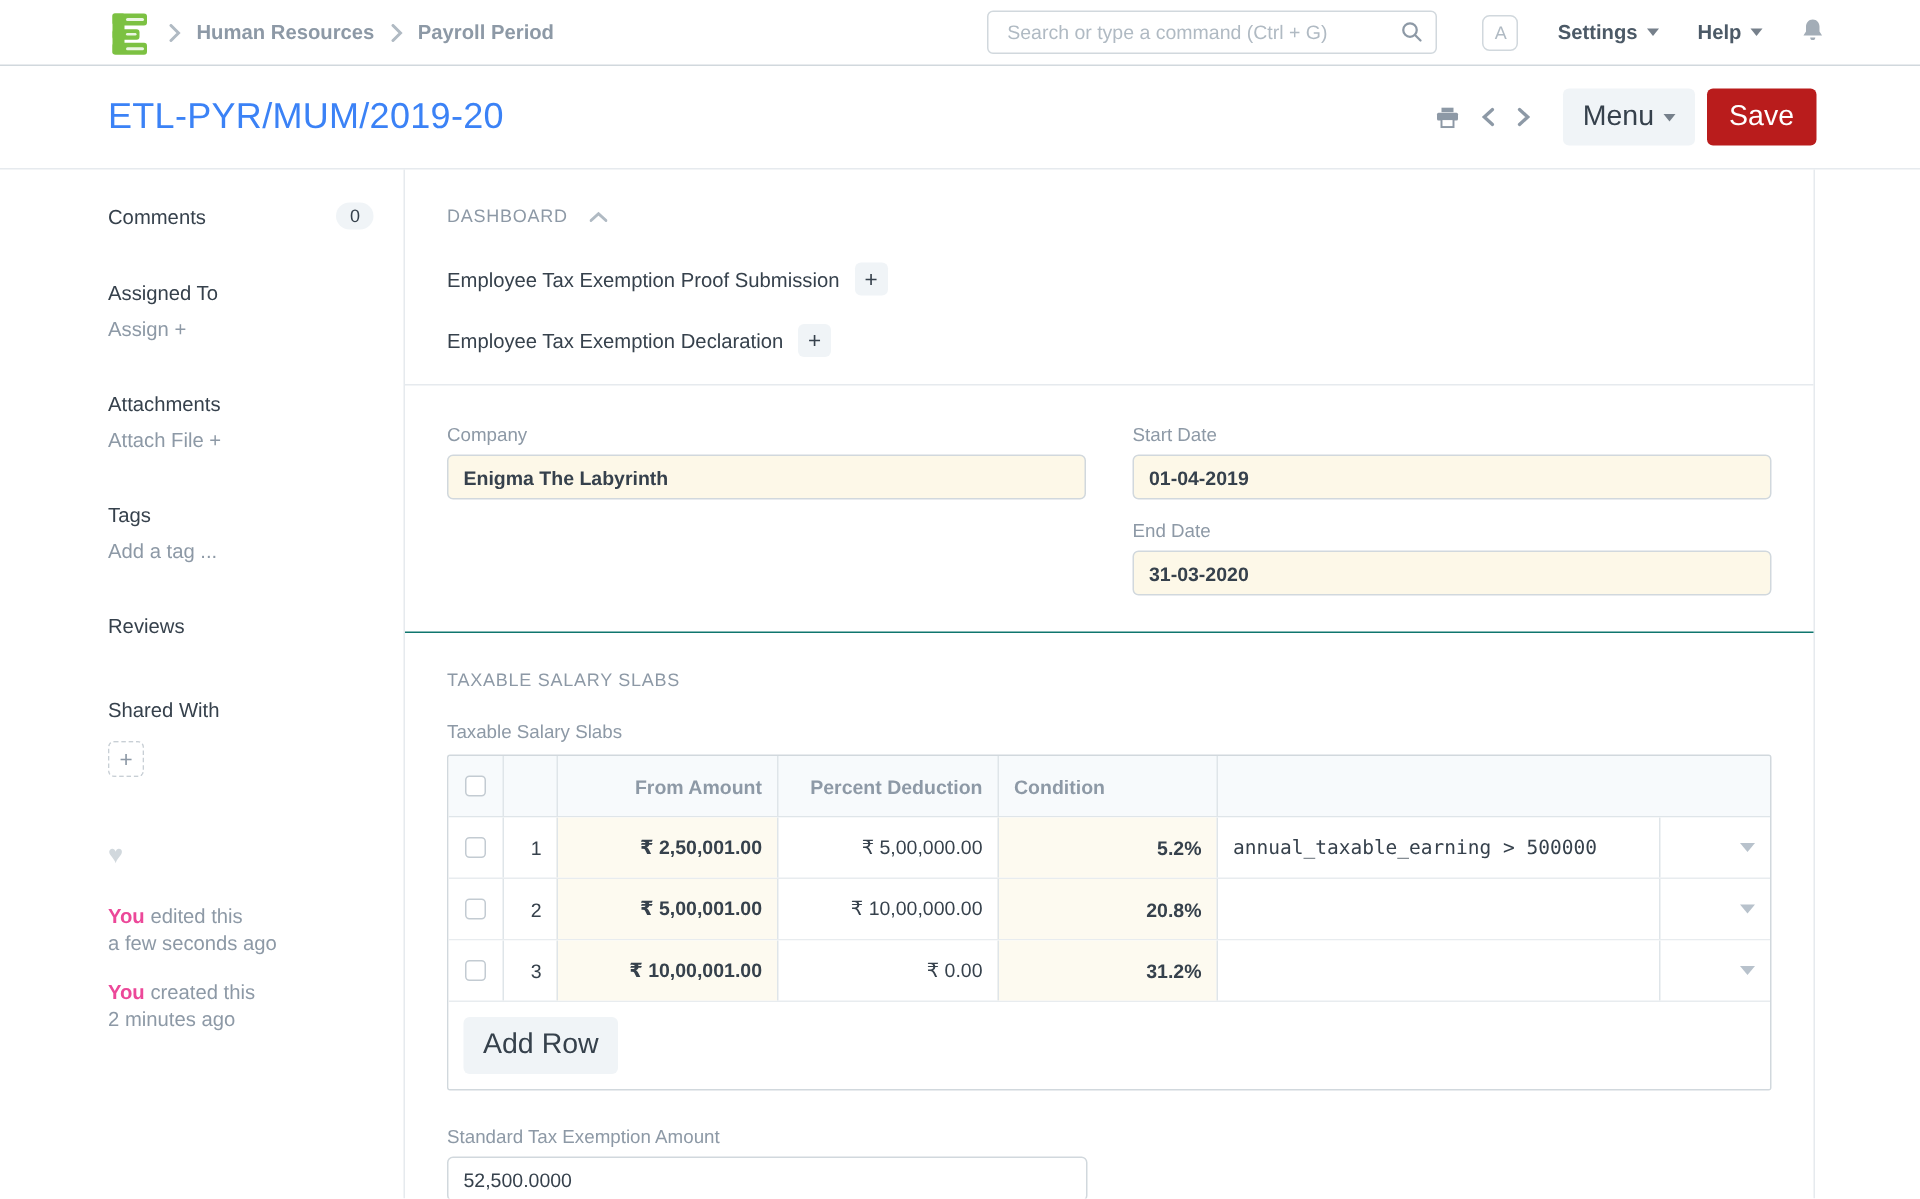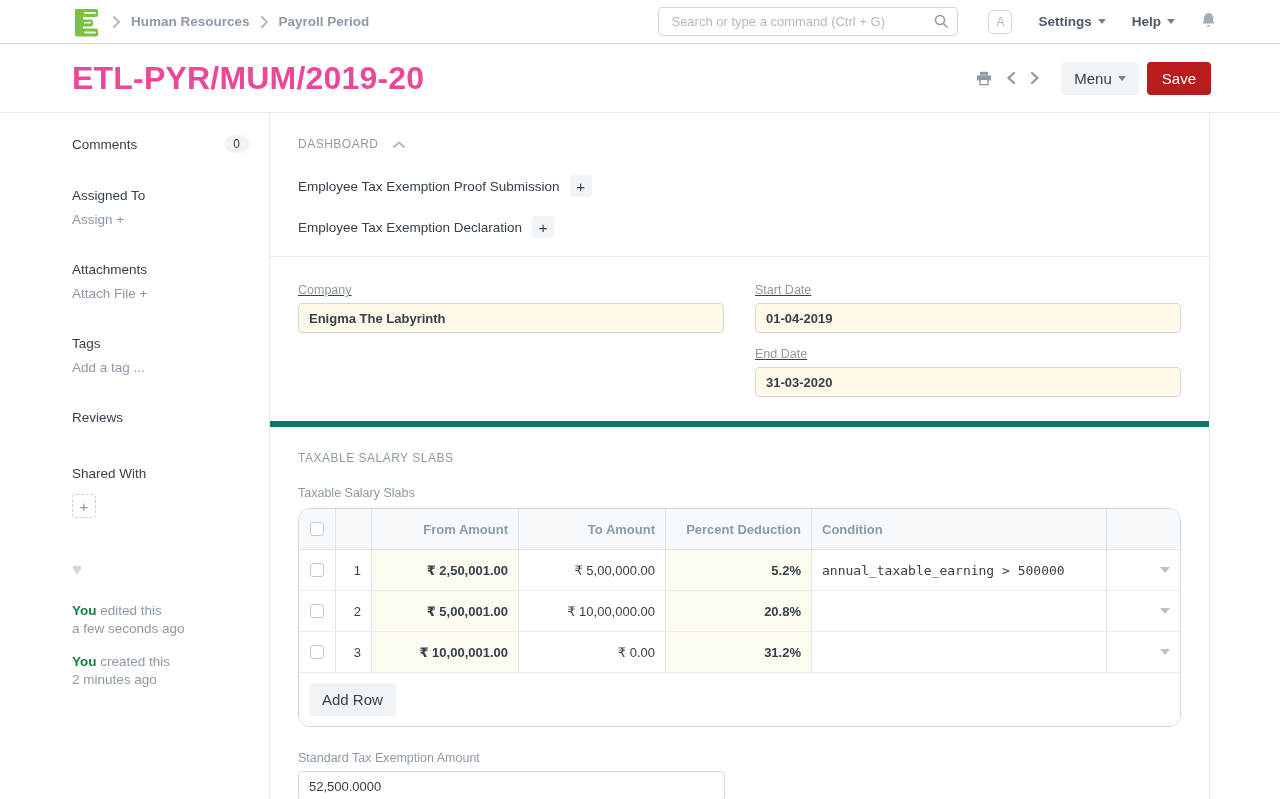--- a/index.html
+++ b/index.html
@@ -23,63 +23,63 @@
   .search-icon { position:absolute; right:9px; top:6px; }
   .nav-right { display:flex; align-items:center; gap:26px; }
   .avatar { width:24px; height:24px; border:1px solid #d1d8dd; border-radius:5px; color:#b0bac3;
             font-size:12px; display:flex; align-items:center; justify-content:center; background:#fff; cursor:pointer; }
   .nav-link { font-weight:700; font-size:13.5px; color:#4c5a67; cursor:pointer; display:flex; align-items:center; }
   .caret { width:0; height:0; border-left:4px solid transparent; border-right:4px solid transparent;
            border-top:5px solid #76808b; margin-left:6px; display:inline-block; }
   
   .pagehead { height:69px; border-bottom:1px solid #e6eaee; display:flex; align-items:center;
               padding:0 69px 0 72px; }
-  .pagehead h1 { font-size:32px; font-weight:700; margin:0; letter-spacing:.2px; color:#ec4899; }
+  .pagehead h1 { font-size:24px; font-weight:400; margin:0; letter-spacing:.2px; color:#3b82f6; }
   .head-tools { margin-left:auto; display:flex; align-items:center; gap:8px; }
   .icon-btn { background:none; border:none; padding:3px; cursor:pointer; display:flex; align-items:center; }
-  .btn { border:none; border-radius:4px; font-size:15px; font-weight:500; padding:8px 13px; cursor:pointer;
+  .btn { border:none; border-radius:4px; font-size:19px; font-weight:500; padding:8px 13px; cursor:pointer;
          font-family:"Liberation Sans","DejaVu Sans",sans-serif; }
   .btn-default { background:#f0f4f7; color:#36414c; margin-left:10px; display:flex; align-items:center; }
   .btn-primary { background:#b91c1c; color:#fff; padding:8px 15px; }
   
   .content { display:flex; height:686px; }
   .sidebar { width:270px; border-right:1px solid #e6eaee; padding:22px 20px 0 72px; flex-shrink:0; }
   .main { width:940px; border-right:1px solid #e6eaee; flex-shrink:0; }
   .gutter { flex:1; }
   
   .sb-group { margin-bottom:35px; }
   .sb-head { color:#36414c; font-size:13.5px; }
   .sb-row { display:flex; justify-content:space-between; align-items:center; }
   .sb-badge { background:#f0f4f7; border-radius:10px; padding:2px 9px; font-size:12px; color:#36414c; }
   .sb-muted { color:#8d99a6; font-size:13.5px; margin-top:9px; cursor:pointer; }
   .share-plus { width:24px; height:24px; border:1px dashed #c8cfd5; border-radius:4px; color:#8d99a6;
                 font-size:15px; display:flex; align-items:center; justify-content:center; margin-top:13px; cursor:pointer; }
   .heart { color:#d1d8dd; font-size:17px; margin:42px 0 22px; cursor:pointer; }
   .activity { color:#8d99a6; font-size:13.5px; line-height:18px; margin-bottom:15px; }
-  .activity b { color:#15803d; font-weight:700; }
+  .activity b { color:#ec4899; font-weight:700; }
   
   .section { padding:24px 28px 18px; border-bottom:1px solid #e6eaee; }
   .section:last-child { border-bottom:none; }
   .sec-head { display:flex; align-items:center; gap:14px; color:#8d99a6; font-size:12px;
               letter-spacing:.5px; font-weight:400; cursor:pointer; }
   .dash-link-row { display:flex; align-items:center; gap:10px; margin-top:19px; }
   .dash-link { font-size:13.5px; color:#36414c; cursor:pointer; }
   .mini-plus { width:22px; height:22px; background:#f0f4f7; border:none; border-radius:4px; color:#36414c;
                font-size:15px; line-height:1; cursor:pointer; }
   .fields-grid { display:grid; grid-template-columns:1fr 1fr; column-gap:31px; padding:26px 28px 24px;
-                 border-bottom:6px solid #0f766e;text-decoration:underline; }
+                 border-bottom:1px solid #0f766e; }
   .field { margin-bottom:14px; }
   .field label { display:block; color:#8d99a6; font-size:12.5px; margin-bottom:6px; }
   .field input { width:100%; height:30px; border:1px solid #d1d8dd; border-radius:4px; padding:0 10px;
                  font-size:13px; color:#36414c; outline:none;
                  font-family:"Liberation Sans","DejaVu Sans",sans-serif; }
   .field input.reqd { background:#fdf8e8; font-weight:700; }
   
   .grid-label { color:#8d99a6; font-size:12.5px; margin:21px 0 8px; }
-  .grid { border:1px solid #d1d8dd; border-radius:12px; overflow:hidden; }
+  .grid { border:1px solid #d1d8dd; border-radius:2px; overflow:hidden; }
   .grow { display:grid; grid-template-columns:36px 36px 147px 147px 146px 1fr 74px; align-items:stretch; }
   .grow > div { border-left:1px solid #dfe5e9; height:40px; display:flex; align-items:center;
                 padding:0 10px; font-size:13px; }
   .grow > div:first-child { border-left:none; justify-content:center; padding:0; }
   .grid-head { background:#f7fafc; border-bottom:1px solid #dfe5e9; color:#8d99a6; font-weight:700; }
   .grid-row { border-bottom:1px solid #e8ecef; background:#fff; }
   .num { justify-content:flex-end; }
   .cell-reqd { background:#fdfaf0; font-weight:700; justify-content:flex-end; color:#36414c;text-align:right; }
   .cell-idx { justify-content:flex-end; color:#36414c; }
   .cell-cond { font-family:"DejaVu Sans Mono","Liberation Mono",monospace; font-size:12.5px; }
@@ -260,21 +260,20 @@
       </div>
       <div class="grid-label">Taxable Salary Slabs</div>
 
       <div class="grid">
         <div class="grow grid-head">
           <div>
               <span class="checkbox"></span>
             </div>
           <div></div>
           <div class="num">From Amount</div>
-          <div class="num">To Amount</div>
           <div class="num">Percent Deduction</div>
           <div>Condition</div>
           <div></div>
         </div>
 
         <div class="grow grid-row">
           <div>
               <span class="checkbox"></span>
             </div>
           <div class="cell-idx">1</div>

